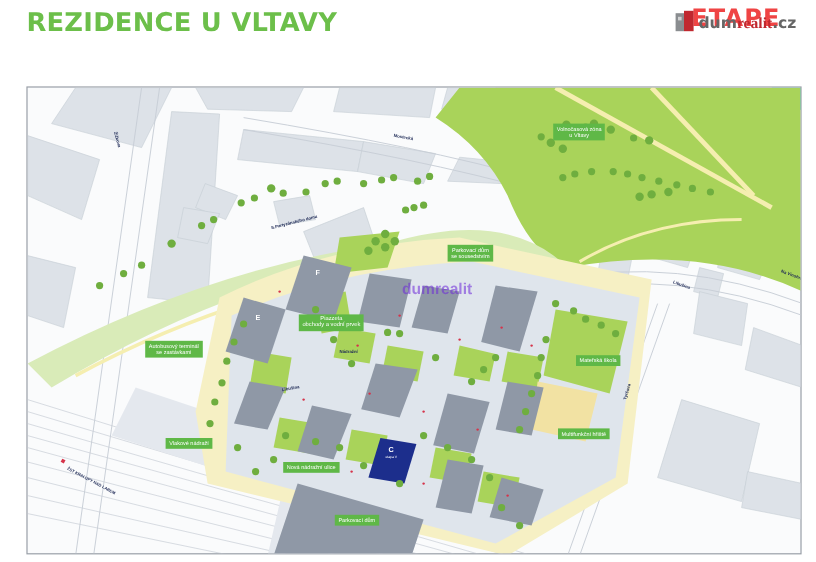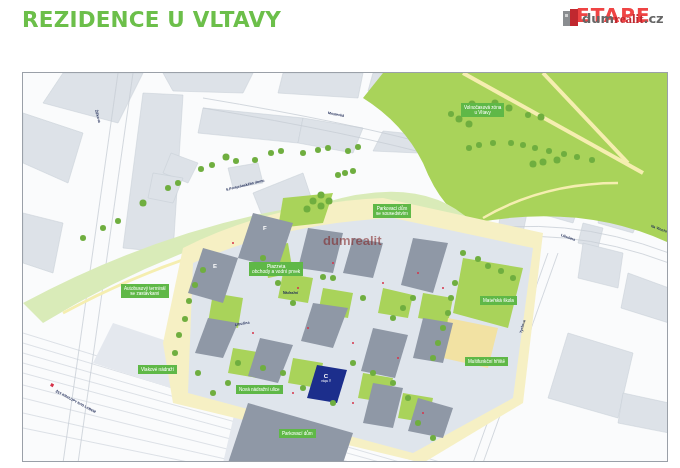--- a/index.html
+++ b/index.html
@@ -252,21 +252,21 @@
       </g>
     </svg>
 
     <span class="bldg-letter" style="left:240px;top:152px;">F</span>
     <span class="bldg-letter" style="left:190px;top:190px;">E</span>
     <div style="position:absolute;left:288px;top:300px;width:30px;height:24px;text-align:center;color:#fff;">
       <div style="font-size:6px;font-weight:bold;">C</div>
       <div style="font-size:2.8px;">etapa V</div>
     </div>
 
-    <span style="position:absolute;left:300px;top:160px;font-size:13px;color:#7f1d1d;opacity:0.55;font-weight:bold;">dumrealit</span>
+    <span style="position:absolute;left:312px;top:160px;font-size:13px;color:#6d28d9;opacity:0.55;font-weight:bold;">dumrealit</span>
 
     <div class="lbl" style="left:438px;top:30px;">
       <div>Volnočasová zóna</div>
       <div>u Vltavy</div>
     </div>
     <div class="lbl" style="left:350px;top:131px;">
       <div>Parkovací dům</div>
       <div>se sousedstvím</div>
     </div>
     <div class="lbl" style="left:98px;top:211px;">

